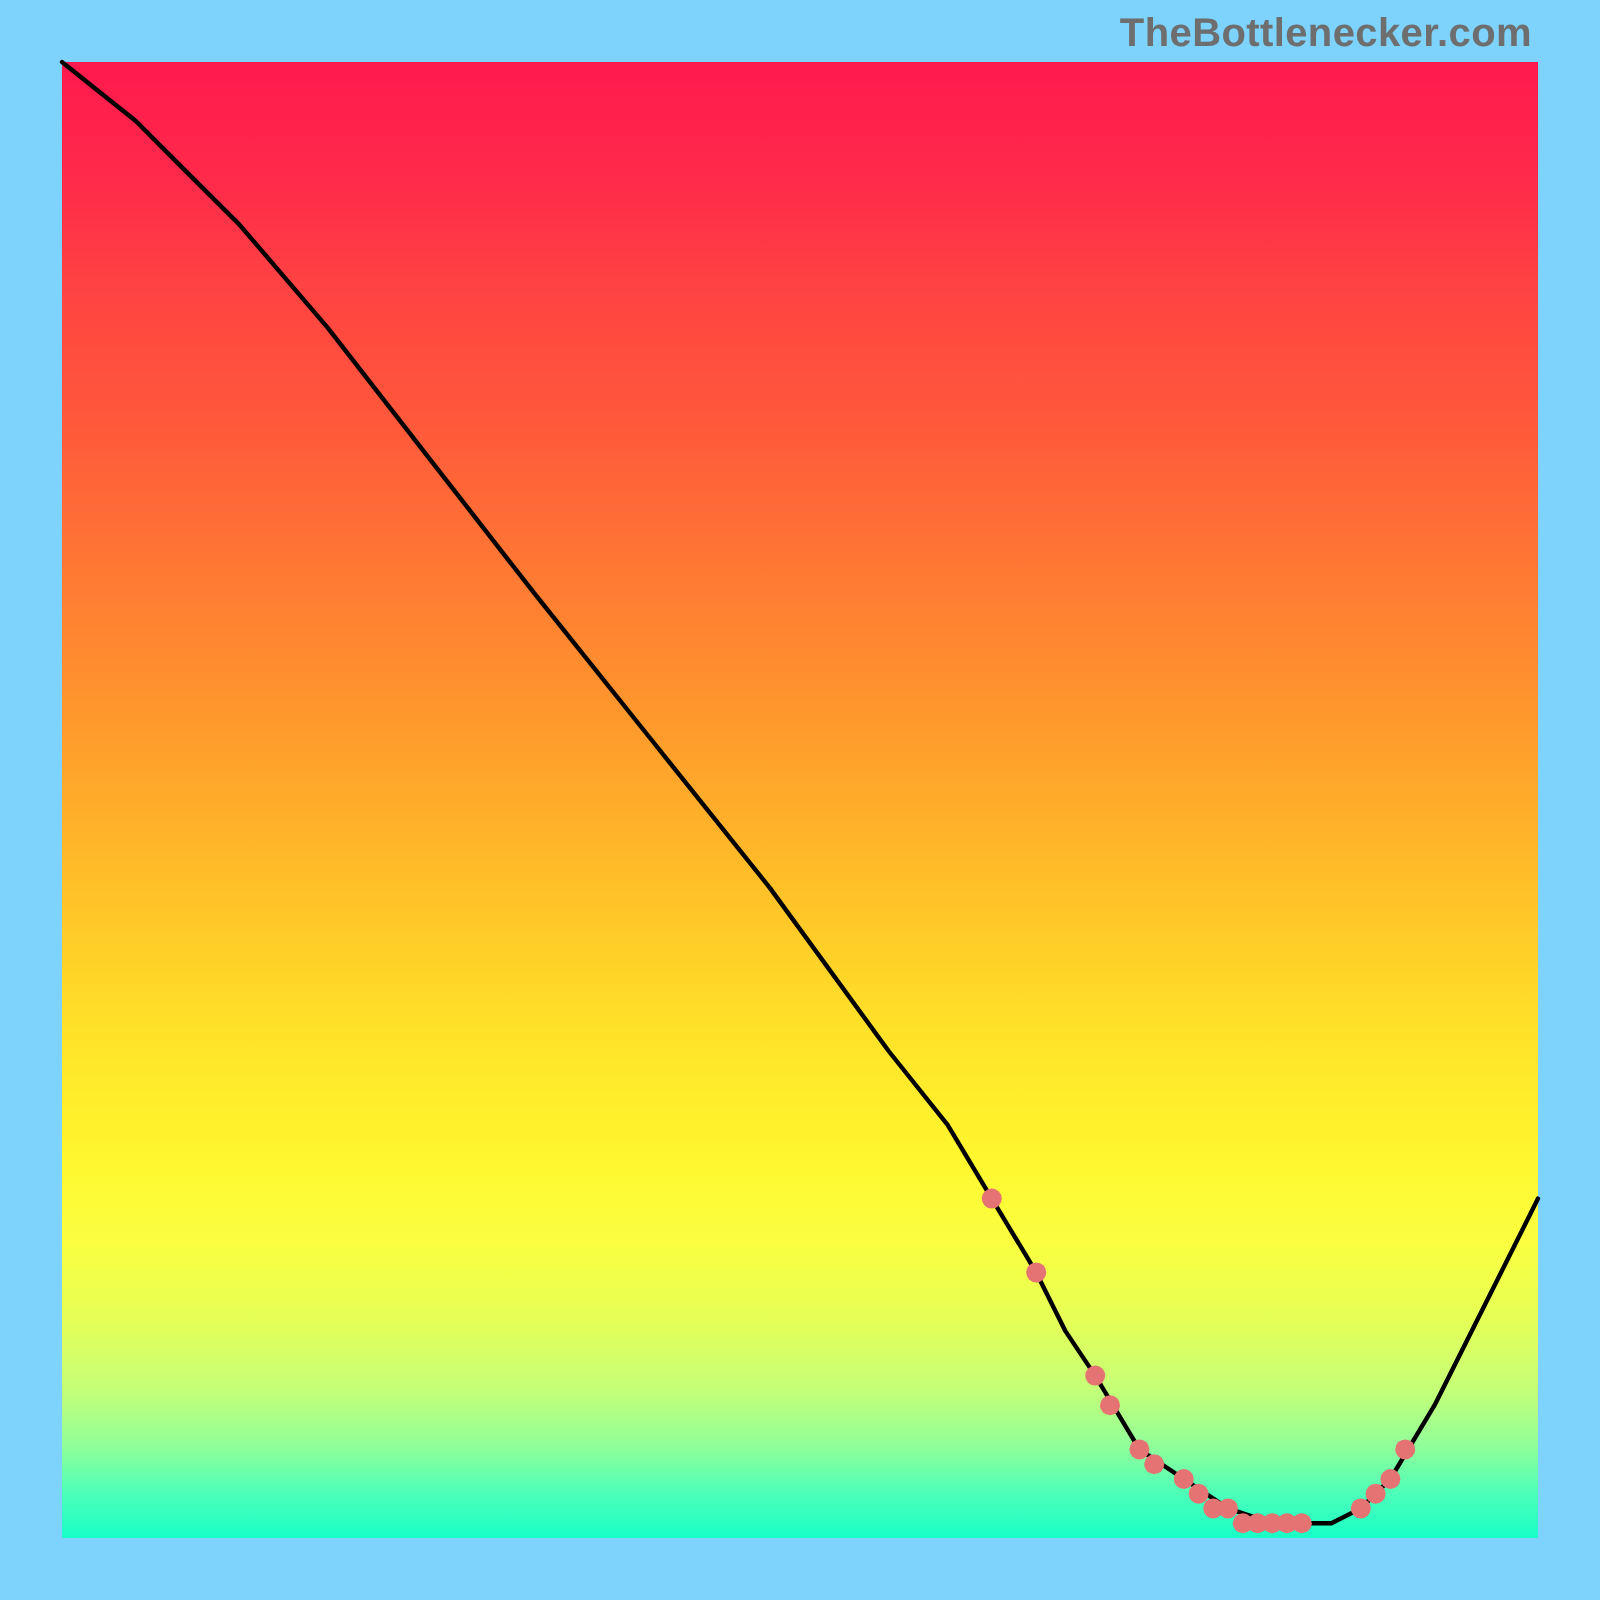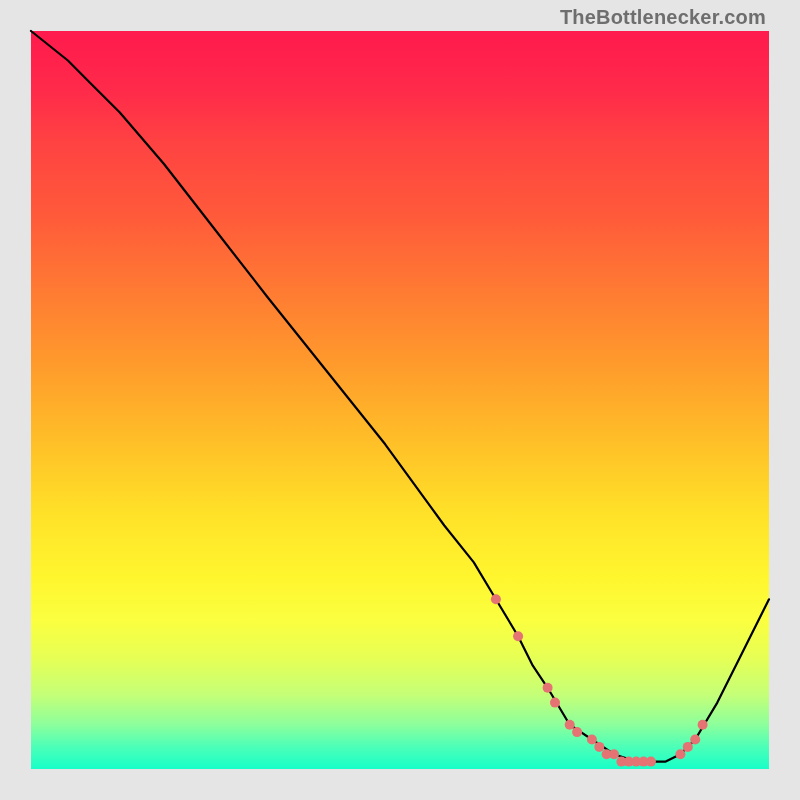--- a/index.html
+++ b/index.html
@@ -1,21 +1,21 @@
 <!DOCTYPE html>
 <html><head>
 <meta charset="utf-8">
 <style>
   * { margin: 0; padding: 0; box-sizing: border-box; }
   html, body { width: 800px; height: 800px; overflow: hidden; background: #000; }
   .frame {
     position: relative;
     width: 800px;
     height: 800px;
-    background: #e5e5e5;
+    background: #7dd3fc;
   }
   .plot-area {
     position: absolute;
     left: 31px;
     top: 31px;
     width: 738px;
     height: 738px;
     background: linear-gradient(to bottom,
       #ff1a4d 0%,
       #ff2a4a 8%,

